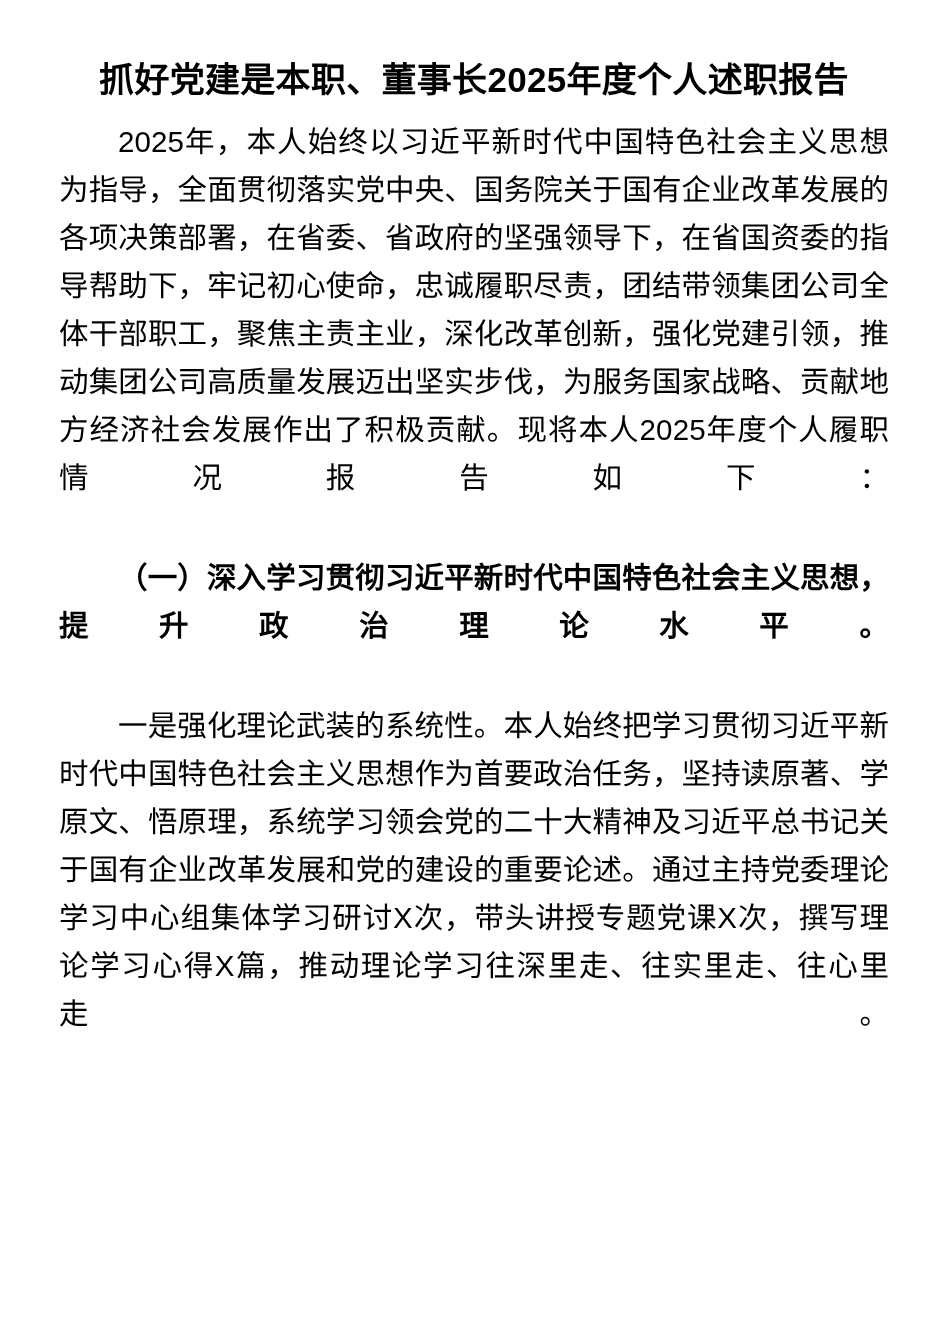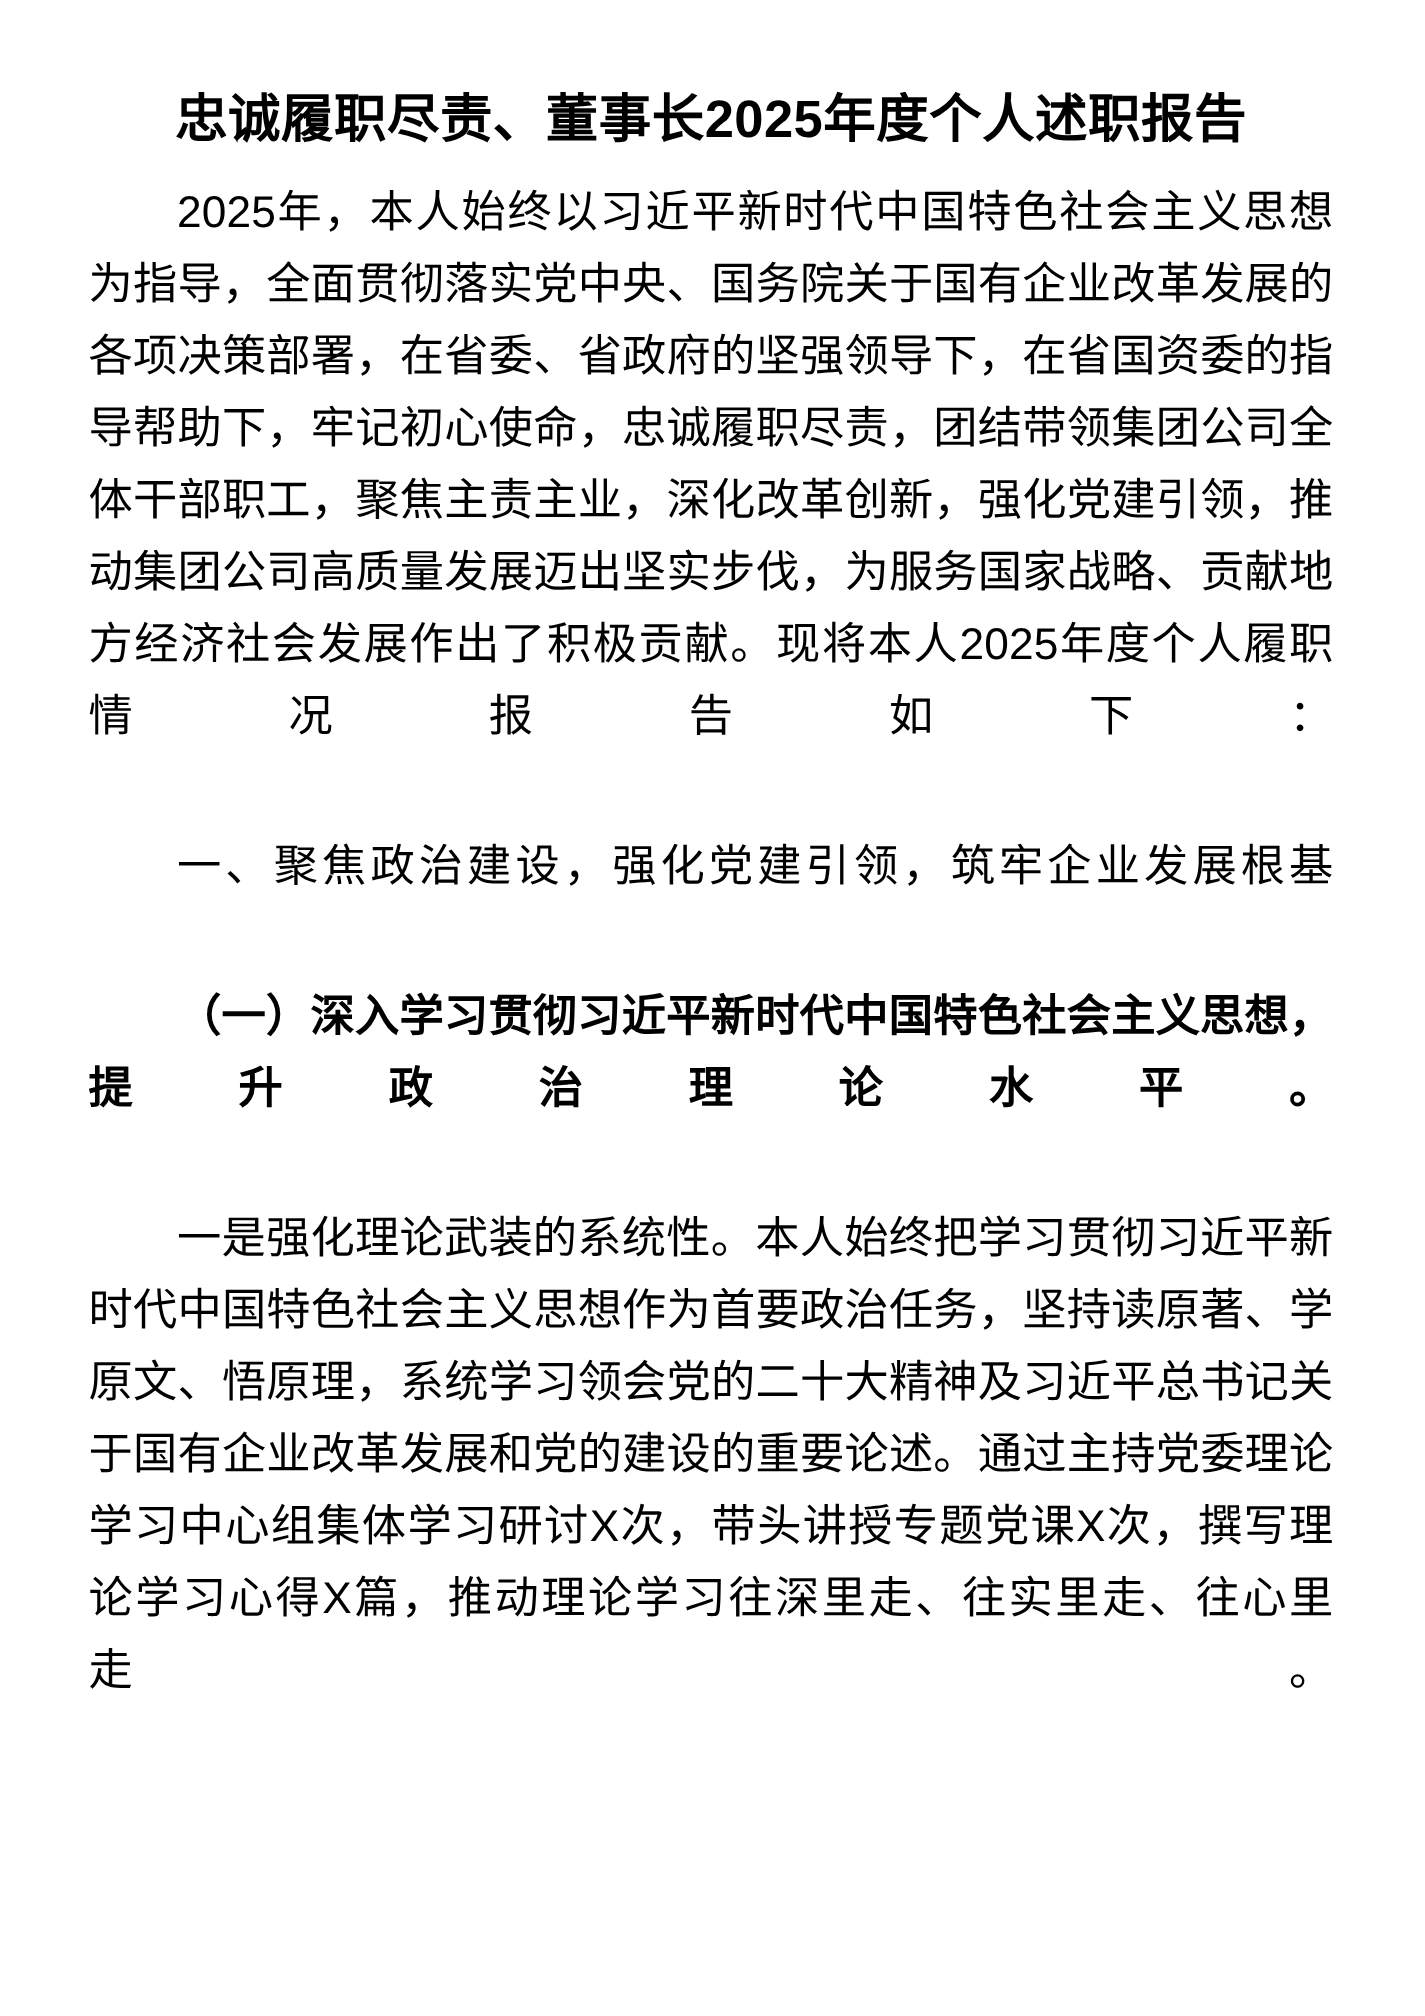--- a/index.html
+++ b/index.html
@@ -72,25 +72,24 @@
     display: inline-block;
     width: 100%;
   }
 </style>
 </head>
 <body>
 
 <div class="page">
   <div class="page-inner">
 
-    <h1 class="doc-title">忠诚履职尽责、董事长2025年度个人述职报告</h1>
+    <h1 class="doc-title">抓好党建是本职、董事长2025年度个人述职报告</h1>
 
     <p class="para">2025年，本人始终以习近平新时代中国特色社会主义思想为指导，全面贯彻落实党中央、国务院关于国有企业改革发展的各项决策部署，在省委、省政府的坚强领导下，在省国资委的指导帮助下，牢记初心使命，忠诚履职尽责，团结带领集团公司全体干部职工，聚焦主责主业，深化改革创新，强化党建引领，推动集团公司高质量发展迈出坚实步伐，为服务国家战略、贡献地方经济社会发展作出了积极贡献。现将本人2025年度个人履职情况报告如下：</p>
 
-    <p class="para heading-num">一、聚焦政治建设，强化党建引领，筑牢企业发展根基</p>
 
 
     <p class="para bold-sub">（一）深入学习贯彻习近平新时代中国特色社会主义思想，提升政治理论水平。</p>
 
     <p class="para">一是强化理论武装的系统性。本人始终把学习贯彻习近平新时代中国特色社会主义思想作为首要政治任务，坚持读原著、学原文、悟原理，系统学习领会党的二十大精神及习近平总书记关于国有企业改革发展和党的建设的重要论述。通过主持党委理论学习中心组集体学习研讨X次，带头讲授专题党课X次，撰写理论学习心得X篇，推动理论学习往深里走、往实里走、往心里走。</p>
 
   </div>
 </div>
 
 </body></html>

